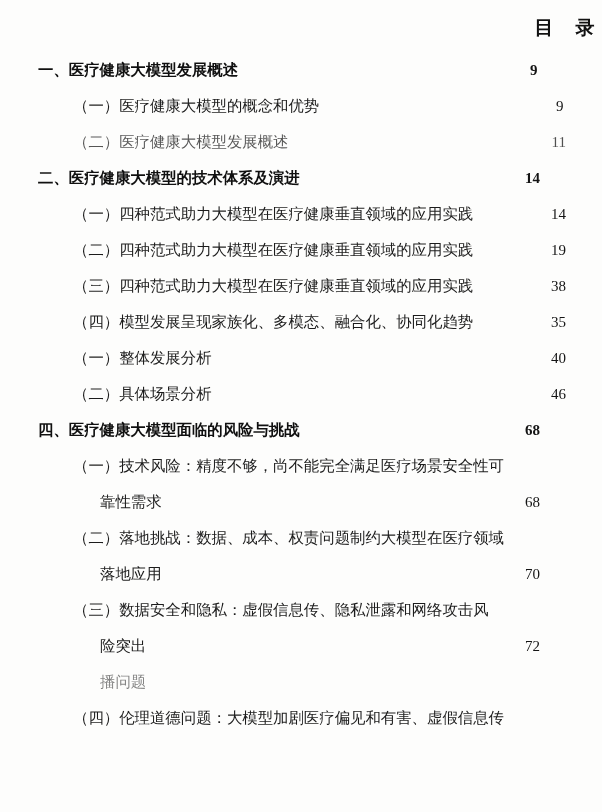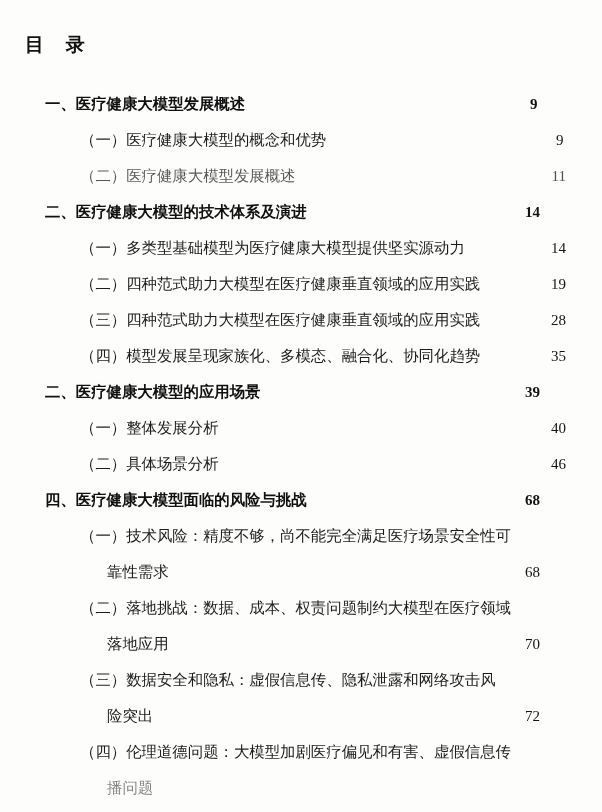--- a/index.html
+++ b/index.html
@@ -19,27 +19,27 @@
 
   
   .page {
     position: absolute;
     inset: 0;
     background: #fdfdfc;
     overflow: hidden;
   }
 
   .page-title {
-    text-align: left;
+    text-align: right;
     font-family: "DejaVu Sans", "Liberation Sans", sans-serif;
     font-weight: bold;
     font-size: 19px;
     letter-spacing: 0.40em;
     color: #111111;
-    margin: 17px;
+    margin: 0;
     padding-top: 14px;
     padding-left: 8px;
     height: 30px;
     line-height: 26px;
   }
 
   .toc {
     margin: 0;
     padding: 0;
     list-style: none;
@@ -85,21 +85,20 @@
   
   .row {
     display: flex;
     align-items: baseline;
     width: 100%;
   }
 
   .label {
     flex: 0 0 auto;
     white-space: nowrap;
-    margin-left: 7px;
   }
 
   
   .leader {
     flex: 1 1 auto;
     position: relative;
     margin: 0 2px 0 4px;
     overflow: hidden;
     height: 1em;
   }
@@ -163,69 +162,62 @@
       </li>
       <li class="toc-entry level-1">
         <div class="row">
           <span class="label">二、医疗健康大模型的技术体系及演进</span>
           <span class="leader"></span>
           <span class="pageno">14</span>
         </div>
       </li>
       <li class="toc-entry level-2">
         <div class="row">
-          <span class="label">（一）多类型基础模型为医疗健康大模型提供坚实源动力</span>
+          <span class="label">（一）四种范式助力大模型在医疗健康垂直领域的应用实践</span>
           <span class="leader"></span>
           <span class="pageno">14</span>
         </div>
       </li>
       <li class="toc-entry level-2">
         <div class="row">
           <span class="label">（二）四种范式助力大模型在医疗健康垂直领域的应用实践</span>
           <span class="leader"></span>
           <span class="pageno">19</span>
         </div>
       </li>
       <li class="toc-entry level-2">
         <div class="row">
           <span class="label">（三）四种范式助力大模型在医疗健康垂直领域的应用实践</span>
           <span class="leader"></span>
-          <span class="pageno">28</span>
+          <span class="pageno">38</span>
         </div>
       </li>
       <li class="toc-entry level-2">
         <div class="row">
           <span class="label">（四）模型发展呈现家族化、多模态、融合化、协同化趋势</span>
           <span class="leader"></span>
           <span class="pageno">35</span>
         </div>
       </li>
+      <li class="toc-entry level-2">
+        <div class="row">
+          <span class="label">（一）整体发展分析</span>
+          <span class="leader"></span>
+          <span class="pageno">40</span>
+        </div>
+      </li>
+      <li class="toc-entry level-2">
+        <div class="row">
+          <span class="label">（二）具体场景分析</span>
+          <span class="leader"></span>
+          <span class="pageno">46</span>
+        </div>
+      </li>
       <li class="toc-entry level-1">
         <div class="row">
-          <span class="label">二、医疗健康大模型的应用场景</span>
-          <span class="leader"></span>
-          <span class="pageno">39</span>
-        </div>
-      </li>
-      <li class="toc-entry level-2">
-        <div class="row">
-          <span class="label">（一）整体发展分析</span>
-          <span class="leader"></span>
-          <span class="pageno">40</span>
-        </div>
-      </li>
-      <li class="toc-entry level-2">
-        <div class="row">
-          <span class="label">（二）具体场景分析</span>
-          <span class="leader"></span>
-          <span class="pageno">46</span>
-        </div>
-      </li>
-      <li class="toc-entry level-1">
-        <div class="row">
           <span class="label">四、医疗健康大模型面临的风险与挑战</span>
           <span class="leader"></span>
           <span class="pageno">68</span>
         </div>
       </li>
       <li class="toc-entry level-2 nowrap-leader">
         <div class="row">
           <span class="label">（一）技术风险：精度不够，尚不能完全满足医疗场景安全性可</span>
           <span class="pageno"></span>
         </div>
@@ -256,28 +248,28 @@
           <span class="pageno"></span>
         </div>
       </li>
       <li class="toc-entry level-2 cont">
         <div class="row">
           <span class="label">险突出</span>
           <span class="leader"></span>
           <span class="pageno">72</span>
         </div>
       </li>
+      <li class="toc-entry level-2 cont clipped">
+        <div class="row">
+          <span class="label">播问题</span>
+          <span class="leader"></span>
+          <span class="pageno"></span>
+        </div>
+      </li>
       <li class="toc-entry level-2 nowrap-leader">
         <div class="row">
           <span class="label">（四）伦理道德问题：大模型加剧医疗偏见和有害、虚假信息传</span>
           <span class="pageno"></span>
         </div>
       </li>
-      <li class="toc-entry level-2 cont clipped">
-        <div class="row">
-          <span class="label">播问题</span>
-          <span class="leader"></span>
-          <span class="pageno"></span>
-        </div>
-      </li>
     </ul>
 
 </div>
 
 </body></html>

